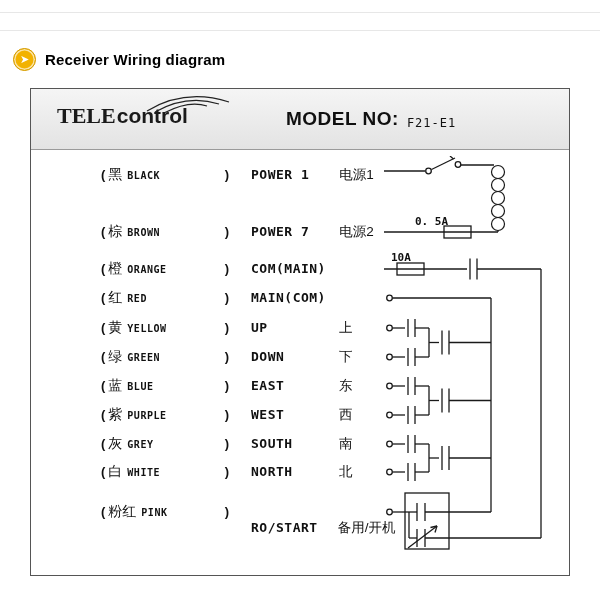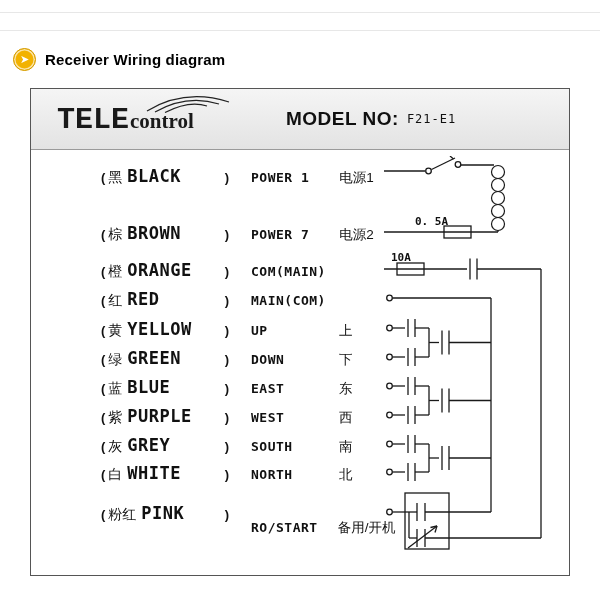--- a/index.html
+++ b/index.html
@@ -21,34 +21,34 @@
   }
   .page-title { font-size:15px; font-weight:bold; letter-spacing:.2px; color:#000; }
 
   
   .panel { position:absolute; left:30px; top:88px; width:540px; height:488px; border:1px solid #555; background:#fff; }
   .panel-header {
     position:absolute; left:0; top:0; right:0; height:61px;
     background:linear-gradient(#f5f5f5,#e3e3e3); border-bottom:1px solid #9a9a9a;
   }
   .brand { position:absolute; left:26px; top:14px; display:flex; align-items:baseline; color:#1a1a1a; }
-  .brand-tele { font-size:30px; font-weight:900; font-family:Liberation Mono, monospace; letter-spacing:0; }
-  .brand-control { font-size:21px; font-weight:900; font-family:Liberation Serif, serif; margin-left:1px; }
+  .brand-tele { font-size:22px; font-weight:900; font-family:Liberation Serif, serif; letter-spacing:0; }
+  .brand-control { font-size:21px; font-weight:900; font-family:Liberation Sans, sans-serif; margin-left:1px; }
   .brand-arcs { position:absolute; left:88px; top:-8px; }
-  .model { position:absolute; left:255px; top:19px; display:flex; align-items:center; gap:8px; }
+  .model { position:absolute; left:255px; top:19px; display:flex; align-items:flex-end; gap:8px; }
   .model-label { font-size:19px; font-weight:bold; letter-spacing:.5px; color:#101010; }
   .model-value { font-size:12px; font-family:"DejaVu Sans Mono", monospace; letter-spacing:1px; color:#101010; }
 
   
   .wire-row { position:absolute; left:70px; height:18px; display:flex; align-items:baseline; white-space:nowrap; }
   .label-group { display:flex; align-items:baseline; width:128px; }
   .paren { font-size:13px; font-weight:bold; }
   .close { margin-left:auto; }
   .cn { font-size:14px; font-weight:500; margin:0 5px 0 3px; }
-  .en { font-size:17px; font-weight:bold; font-family:"DejaVu Sans Mono", monospace; letter-spacing:.5px; }
+  .en { font-size:10px; font-weight:bold; font-family:"DejaVu Sans Mono", monospace; letter-spacing:.5px; }
   .func-group { display:flex; align-items:baseline; margin-left:22px;gap:20px; }
   .func { font-size:13px; font-weight:bold; font-family:"DejaVu Sans Mono", monospace; letter-spacing:.5px; min-width:58px; display:inline-block; }
   .func-cn { font-size:13.5px; font-weight:500; margin-left:10px; }
   .wire-row.stack { align-items:flex-start; }
   .wire-row.stack .func-group { flex-direction:row; }
   .wire-row.stack .func-cn { margin-left:0; margin-top:16px; }
 
   .circuit-svg { position:absolute; left:350px; top:67px; }
 </style>
 </head>

